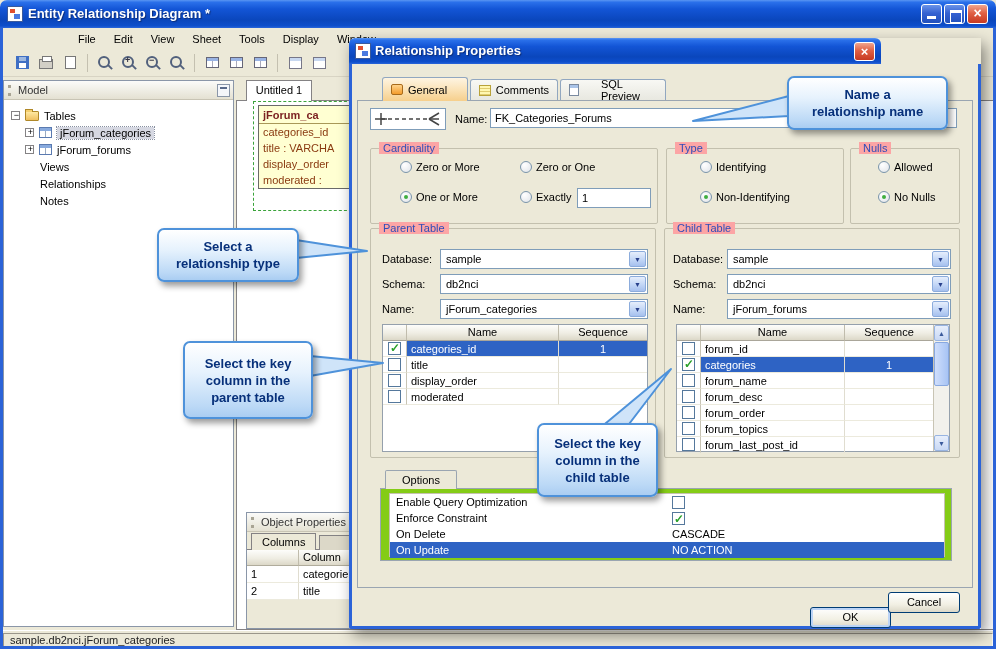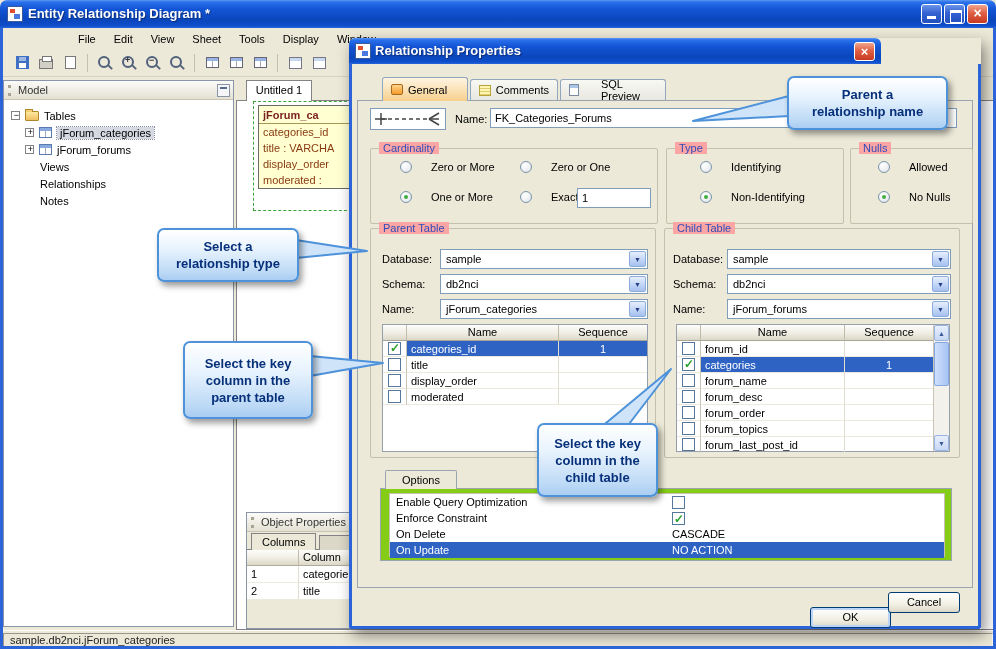--- a/index.html
+++ b/index.html
@@ -107,21 +107,21 @@
   .tabpage { position:absolute; left:8px; top:62px; width:616px; height:488px; border:1px solid #9aa5b1; background:#ece9d8; }
   .dtab { position:absolute; height:21px; top:41px; border:1px solid #91a7c0; border-bottom:none; border-radius:3px 3px 0 0;
     background:linear-gradient(180deg,#f8f8f4,#e8e8e0); display:flex; align-items:center; gap:5px; padding:0 8px; z-index:3; }
   .dtab.active { top:39px; height:24px; background:linear-gradient(180deg,#fef4e2,#fbe3b8 50%,#f6cf8c); }
   .ic-general { width:12px; height:11px; border:1px solid #a86a1a; border-radius:2px; background:linear-gradient(#ffd38a,#f49c2c); }
   .ic-comments { width:12px; height:11px; border:1px solid #b8a23a; background:repeating-linear-gradient(180deg,#fff7b0 0 2px,#e0cc70 2px 3px); }
   .ic-sql { width:11px; height:12px; border:1px solid #7a8aa0; background:linear-gradient(180deg,#aac4e8 0 3px,#fff 3px); }
 
   .group { position:absolute; border:1px solid #c3c0ae; border-radius:2px; }
   .group-title { position:absolute; top:-7px; left:8px; background:#fca5a5; padding:0 4px; color:#2f4db8; }
-  .opt { position:absolute; display:flex; align-items:center; gap:19px;padding-left:15px; }
+  .opt { position:absolute; display:flex; align-items:center; gap:4px;padding-left:15px; }
   .rd { width:12px; height:12px; border:1px solid #7a95aa; border-radius:50%; background:radial-gradient(circle at 35% 30%,#fff,#dfe3e8); position:relative; flex:0 0 auto; }
   .rd.on::after { content:""; position:absolute; left:3px; top:3px; width:4px; height:4px; border-radius:50%; background:#3fae3f; }
   .txt { position:absolute; height:20px; border:1px solid #7f9db9; background:#fff; font-family:"Liberation Sans",sans-serif; font-size:11px; padding:2px 4px; }
   .combo { position:absolute; height:20px; border:1px solid #7f9db9; background:#fff; }
   .combo .val { display:block; padding:3px 20px 0 5px; white-space:nowrap; overflow:hidden; }
   .combo .arrow { position:absolute; right:1px; top:1px; width:17px; height:16px; border:1px solid #8cacdc; border-radius:2px;
     background:linear-gradient(#e6eefc,#c2d6f6 55%,#a6c0ee); color:#28408c; font-size:7px; text-align:center; line-height:15px; }
   .combo .arrow::after { content:"▼"; }
   .lbl { position:absolute; }
 
@@ -377,21 +377,21 @@
       <div class="opt" style="left:18px; top:12px;">
         <span class="rd"></span>
         <span>Identifying</span>
       </div>
       <div class="opt" style="left:18px; top:42px;">
         <span class="rd on"></span>
         <span>Non-Identifying</span>
       </div>
     </div>
 
-    <div class="group" style="left:501px; top:110px; width:123px; height:76px;">
+    <div class="group" style="left:501px; top:110px; width:110px; height:76px;">
       <span class="group-title">Nulls</span>
       <div class="opt" style="left:12px; top:12px;">
         <span class="rd"></span>
         <span>Allowed</span>
       </div>
       <div class="opt" style="left:12px; top:42px;">
         <span class="rd on"></span>
         <span>No Nulls</span>
       </div>
     </div>
@@ -567,21 +567,21 @@
   </div>
 
   <svg class="tails" width="996" height="649" viewBox="0 0 996 649">
     <polygon points="789,96 789,116 693,121" fill="#cfe4f9" stroke="#4e92da" stroke-width="2" stroke-linejoin="round"></polygon>
     <polygon points="296,240 296,258 367,251" fill="#cfe4f9" stroke="#4e92da" stroke-width="2" stroke-linejoin="round"></polygon>
     <polygon points="310,356 310,376 383,363" fill="#cfe4f9" stroke="#4e92da" stroke-width="2" stroke-linejoin="round"></polygon>
     <polygon points="600,428 626,428 671,369" fill="#cfe4f9" stroke="#4e92da" stroke-width="2" stroke-linejoin="round"></polygon>
   </svg>
 
   <div class="callout" style="left:787px; top:76px; width:161px; height:54px;">
-    <div>Parent a</div>
+    <div>Name a</div>
     <div>relationship name</div>
   </div>
   <div class="callout" style="left:157px; top:228px; width:142px; height:54px;">
     <div>Select a</div>
     <div>relationship type</div>
   </div>
   <div class="callout" style="left:183px; top:341px; width:130px; height:78px;">
     <div>Select the key</div>
     <div>column in the</div>
     <div>parent table</div>

